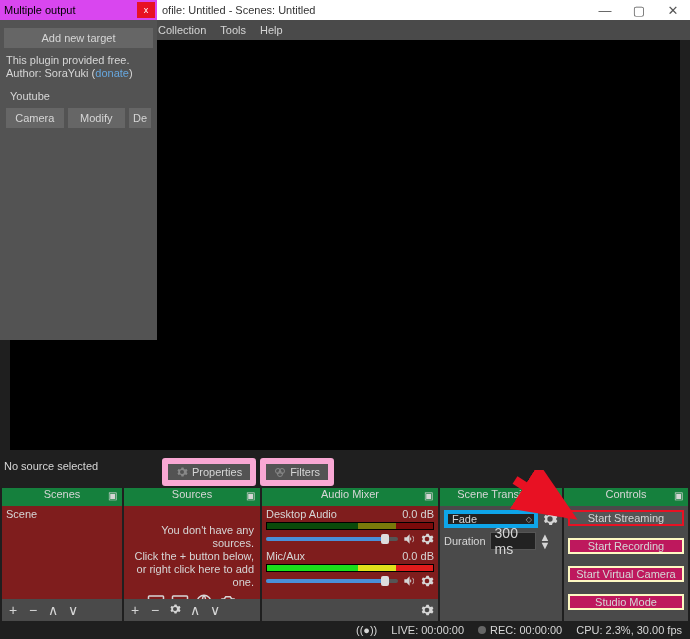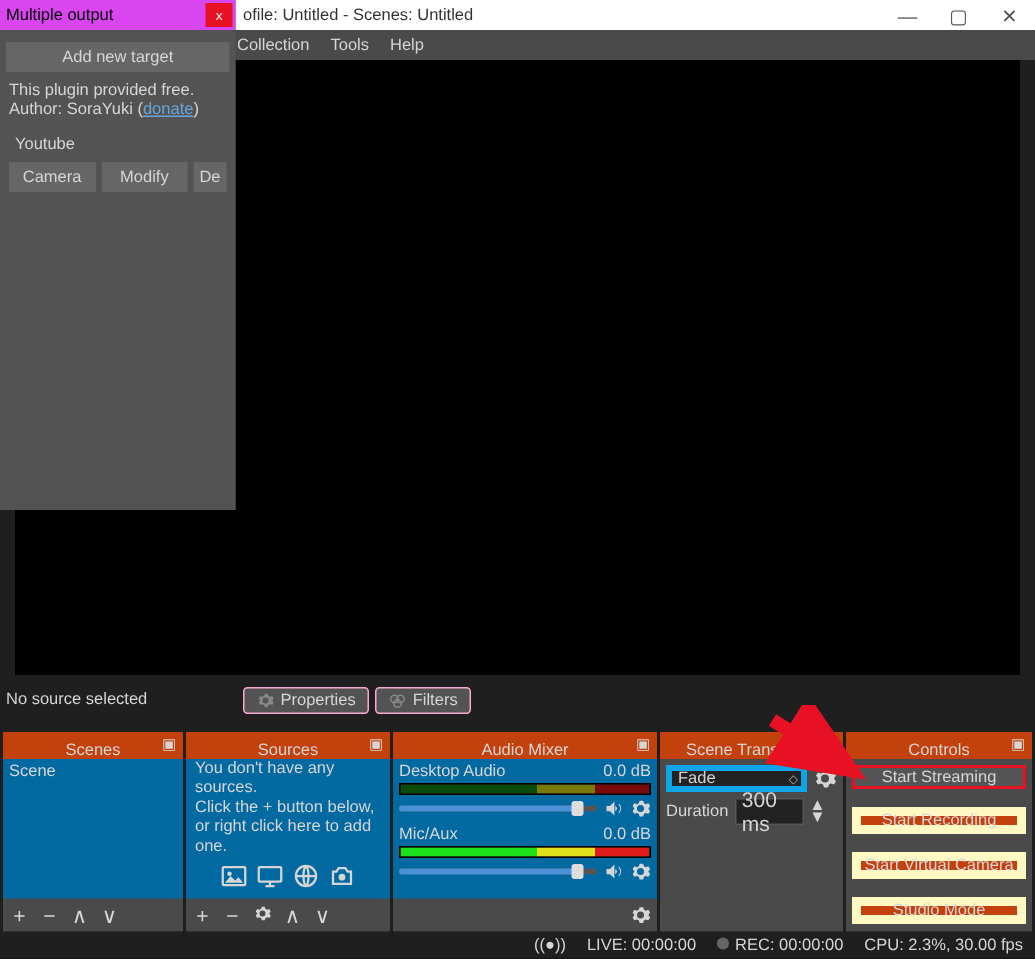--- a/index.html
+++ b/index.html
@@ -10,64 +10,64 @@
 .titlebar .winctl span{width:34px;height:20px;display:flex;align-items:center;justify-content:center;color:#555;font-size:13px}
 .menubar{position:absolute;top:20px;left:0;right:0;height:20px;background:#4a4a4a;display:flex;align-items:center;padding-left:158px;gap:14px;color:#d6d6d6;font-size:11px}
 .preview{position:absolute;top:40px;left:10px;right:10px;height:410px;background:#000}
 .popup{position:absolute;top:0;left:0;width:157px;height:340px;background:#535353;z-index:10;display:flex;flex-direction:column}
 .popup-title{height:20px;background:#d946ef;display:flex;align-items:center;padding-left:4px}
 .popup-title span{color:#000;font-size:11px}
 .popup-title .close{margin-left:auto;width:18px;height:16px;background:#e81123;color:#fff;display:flex;align-items:center;justify-content:center;margin-right:2px;font-size:9px}
 .popup-body{flex:1;background:#535353;padding:0;position:relative}
 .addtgt{margin:8px 4px 6px 4px;background:#666;height:20px;display:flex;align-items:center;justify-content:center;font-size:11px;color:#d6d6d6}
 .info{padding:0 6px 6px 6px;font-size:10px;line-height:13px;color:#d6d6d6}
-.info a{color:#67a7de;text-decoration:underline}
+.info a{color:#67a7de;}
 .yt{padding:4px 6px 2px 10px;font-size:11px;color:#d6d6d6}
 .btnrow{display:flex;gap:4px;padding:4px 6px}
 .btnrow .b{flex:1;background:#666;height:20px;display:flex;align-items:center;justify-content:center;color:#d6d6d6;font-size:11px}
 .btnrow .b:last-child{flex:0 0 22px}
 .nosrc{position:absolute;top:460px;left:4px;color:#d6d6d6;font-size:11px}
 .toolbtns{position:absolute;top:458px;left:162px;display:flex;gap:4px}
-.toolbtns .tb{background:#535353;border:1px solid #f9a8d4;border-radius:3px;padding:2px 8px;display:flex;align-items:center;gap:4px;color:#888;font-size:11px}
+.toolbtns .tb{background:#535353;border:6px solid #f9a8d4;border-radius:3px;padding:2px 8px;display:flex;align-items:center;gap:4px;color:#888;font-size:11px}
 .gear{display:inline-block;width:12px;height:12px}
 .panels{position:absolute;top:488px;left:0;right:0;bottom:18px;display:flex;gap:2px;padding:0 2px}
 .panel{background:#4a4a4a;display:flex;flex-direction:column;position:relative}
-.phead{height:18px;background:#c2410c;display:flex;align-items:flex-end;justify-content:center;font-size:11px;color:#d6d6d6;position:relative}
+.phead{height:18px;background:#15803d;display:flex;align-items:flex-start;justify-content:center;font-size:11px;color:#d6d6d6;position:relative}
 .phead .undock{position:absolute;right:2px;top:2px;width:12px;height:12px;color:#d6d6d6;font-size:10px}
-.pbody{flex:1;background:#0369a1;position:relative;overflow:hidden}
+.pbody{flex:1;background:#7f1d1d;position:relative;overflow:hidden}
 .pfoot{height:22px;background:#4a4a4a;display:flex;align-items:center;padding:0 4px;gap:6px}
 .iconbtn{color:#d6d6d6;font-size:14px;width:14px;text-align:center}
 .scenes{width:120px}
 .sources{width:136px}
 .mixer{width:176px}
 .trans{width:122px}
 .controls{flex:1}
 .scenelist{padding:2px 4px;color:#d6d6d6;font-size:11px}
-.srcmsg{padding:0 6px;text-align:left;color:#d6d6d6;font-size:10px;line-height:13px}
+.srcmsg{padding:18px 6px;text-align:right;color:#d6d6d6;font-size:10px;line-height:13px}
 .srcicons{display:flex;justify-content:center;gap:4px;margin-top:4px}
 .srcicons svg{width:20px;height:18px}
 .mixitem{padding:2px 4px}
 .mixhead{display:flex;justify-content:space-between;font-size:10px;color:#d6d6d6}
 .meter{height:8px;background:#222;border:1px solid #000;margin-top:2px;position:relative;overflow:hidden}
 .meter .grad{position:absolute;inset:0;background:linear-gradient(to right,#0a4a0a 0%,#0a4a0a 55%,#7a7a0a 55%,#7a7a0a 78%,#7a0a0a 78%,#7a0a0a 100%)}
 .meter.live .grad{background:linear-gradient(to right,#1be01b 0%,#1be01b 55%,#e0e01b 55%,#e0e01b 78%,#e01b1b 78%,#e01b1b 100%)}
 .sliderrow{display:flex;align-items:center;gap:4px;margin-top:2px}
 .slider{flex:1;height:4px;background:#555;position:relative;border-radius:2px}
 .slider .fill{position:absolute;left:0;top:0;bottom:0;width:90%;background:#4a90d9;border-radius:2px}
 .slider .thumb{position:absolute;left:90%;top:-3px;width:8px;height:10px;background:#ddd;border-radius:2px;transform:translateX(-50%)}
 .spk{width:14px;height:14px}
 .transbody{padding:4px}
 .transrow{display:flex;align-items:center;gap:4px;margin-bottom:4px}
 .sel{flex:1;background:#222;border:4px solid #0ea5e9;height:18px;padding:0 4px;display:flex;align-items:center;font-size:11px;color:#d6d6d6;position:relative}
 .sel .arr{position:absolute;right:2px;font-size:8px;color:#aaa}
 .spin{width:46px;background:#222;border:1px solid #555;height:18px;padding:0 4px;display:flex;align-items:center;font-size:14px;color:#d6d6d6}
 .spinarr{width:10px;display:flex;flex-direction:column;font-size:6px;line-height:8px;color:#d6d6d6}
 .lbl{font-size:11px;color:#d6d6d6}
 .ctrlbtns{padding:4px;display:flex;flex-direction:column;gap:12px}
-.ctrlbtn{height:18px;background:#c2410c;border:6px solid #fef9c3;display:flex;align-items:center;justify-content:center;font-size:11px;color:#d6d6d6}
+.ctrlbtn{height:18px;background:#be185d;border:2px solid #fef9c3;display:flex;align-items:center;justify-content:center;font-size:11px;color:#d6d6d6}
 .ctrlbtn.hl{border:2px solid #e81123;background:#555}
 .arrow{position:absolute;z-index:20;pointer-events:none}
 .status{position:absolute;bottom:0;left:0;right:0;height:18px;background:#1f1f1f;display:flex;align-items:center;justify-content:flex-end;gap:14px;padding:0 8px;font-size:10px;color:#d6d6d6}
 .dot{width:8px;height:8px;border-radius:50%;background:#666;display:inline-block;margin-right:4px}
 </style>
 </head>
 <body>
 
 <div class="titlebar">
   <span class="tleft" style="margin-left:158px">ofile: Untitled - Scenes: Untitled</span>

